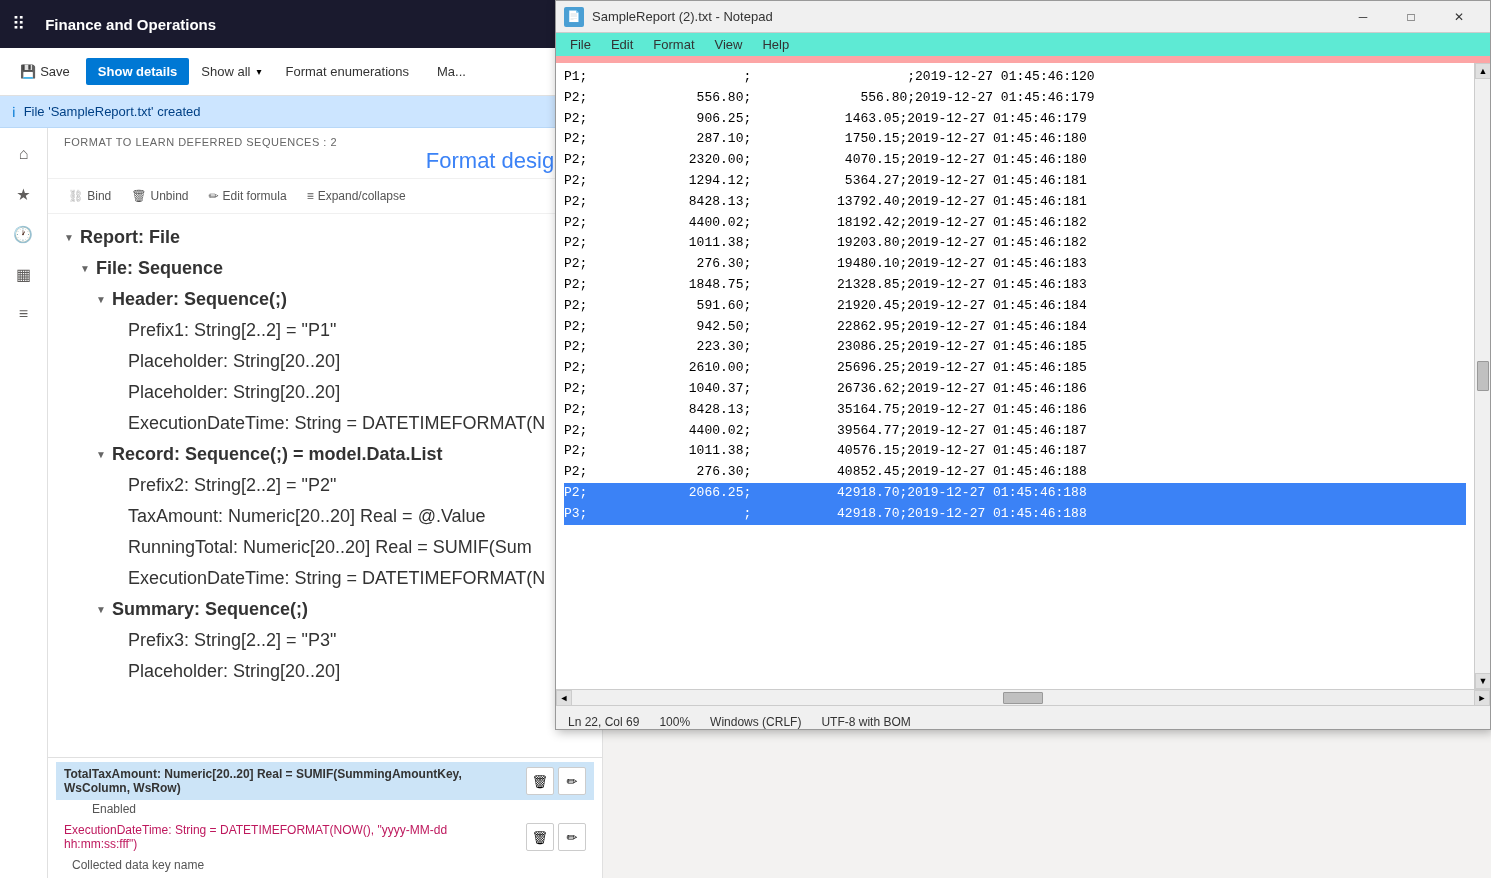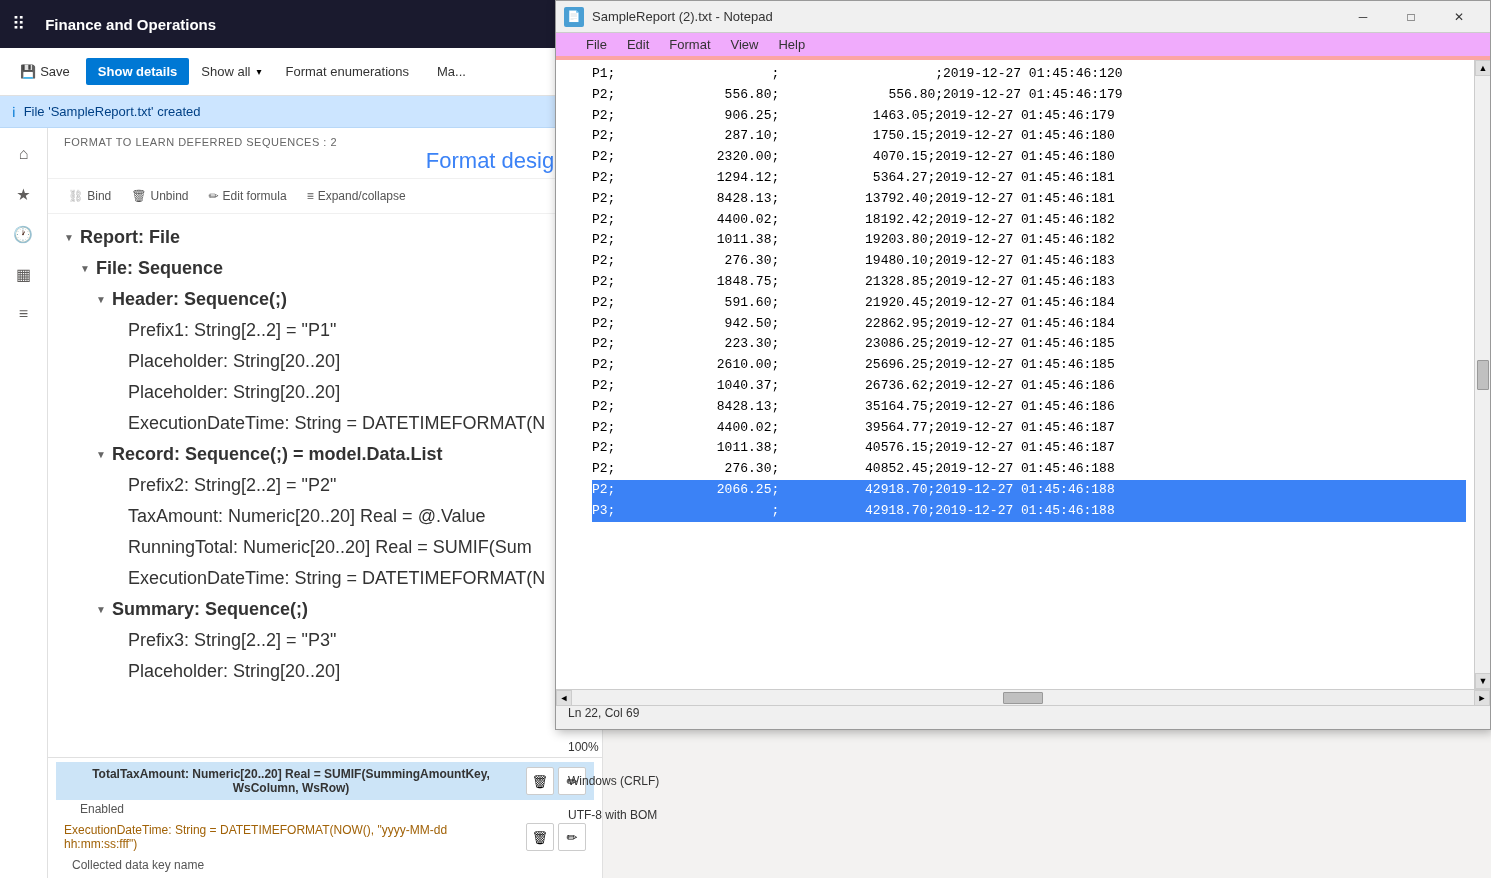--- a/index.html
+++ b/index.html
@@ -255,23 +255,23 @@
       cursor: pointer;
       font-size: 12px;
       color: #333;
       display: flex;
       align-items: center;
       justify-content: center;
     }
 
     .notepad-menubar {
       display: flex;
-      background: #f0abfc;
-      border-bottom: 4px solid #fca5a5;
-      padding: 0 20px;
+      background: #5eead4;
+      border-bottom: 7px solid #fca5a5;
+      padding: 0 4px;
     }
     .notepad-menu-item {
       padding: 4px 10px;
       font-size: 13px;
       color: #333;
       cursor: pointer;
       border-radius: 2px;
     }
 
     .notepad-content {
@@ -308,37 +308,35 @@
     }
 
     .notepad-text-area {
       flex: 1;
       font-family: 'Courier New', monospace;
       font-size: 13px;
       padding: 4px 8px;
       overflow: hidden;
       white-space: pre;
       line-height: 1.6;
-      margin-left: 28px;
     }
 
     .notepad-line { display: flex; }
     .notepad-line.selected-line { background: #3b82f6; color: white; }
 
     .notepad-statusbar {
       height: 24px;
       background: #f0f0f0;
       border-top: 1px solid #ccc;
       display: flex;
-      align-items: flex-start;
+      align-items: flex-end;
       padding: 0 12px;
       gap: 20px;
       font-size: 12px;
       color: #333;
-      flex-direction: column;
     }
     .notepad-scrollbar-h {
       height: 16px;
       background: #f0f0f0;
       border-top: 1px solid #ccc;
       display: flex;
       align-items: center;
     }
     .scrollbar-arrow-h {
       width: 16px;
@@ -534,32 +532,32 @@
       <div class="tree-item">
         <div class="tree-row tree-indent-4">
           <span class="tree-expand"></span>
           <span class="tree-label">Placeholder: String[20..20]</span>
         </div>
       </div>
     </div>
 
     <div class="bottom-panel">
       <div class="bottom-item highlighted">
-        <span style="font-size:12px; color:#333; font-weight:600;text-align:center;">TotalTaxAmount: Numeric[20..20] Real = SUMIF(SummingAmountKey, WsColumn, WsRow)</span>
+        <span style="font-size:12px; color:#333; font-weight:600;">TotalTaxAmount: Numeric[20..20] Real = SUMIF(SummingAmountKey, WsColumn, WsRow)</span>
         <div class="bottom-item-actions">
           <button class="action-icon-btn">🗑</button>
           <button class="action-icon-btn">✏</button>
         </div>
       </div>
-      <div style="padding: 2px 8px; margin-left: 16px; font-size: 12px; color: #555;">
+      <div style="padding: 2px 8px; margin-left: 28px; font-size: 12px; color: #555;">
         <span>Enabled</span>
       </div>
 
       <div class="bottom-item">
-        <span style="font-size:12px; color:#a16207;">ExecutionDateTime: String = DATETIMEFORMAT(NOW(), "yyyy-MM-dd hh:mm:ss:fff")</span>
+        <span style="font-size:12px; color:#be185d;">ExecutionDateTime: String = DATETIMEFORMAT(NOW(), "yyyy-MM-dd hh:mm:ss:fff")</span>
         <div class="bottom-item-actions">
           <button class="action-icon-btn">🗑</button>
           <button class="action-icon-btn">✏</button>
         </div>
       </div>
       <div style="padding: 2px 8px; margin-left: 8px; font-size: 12px; color: #555;">
         <span>Collected data key name</span>
       </div>
     </div>
   </div>

